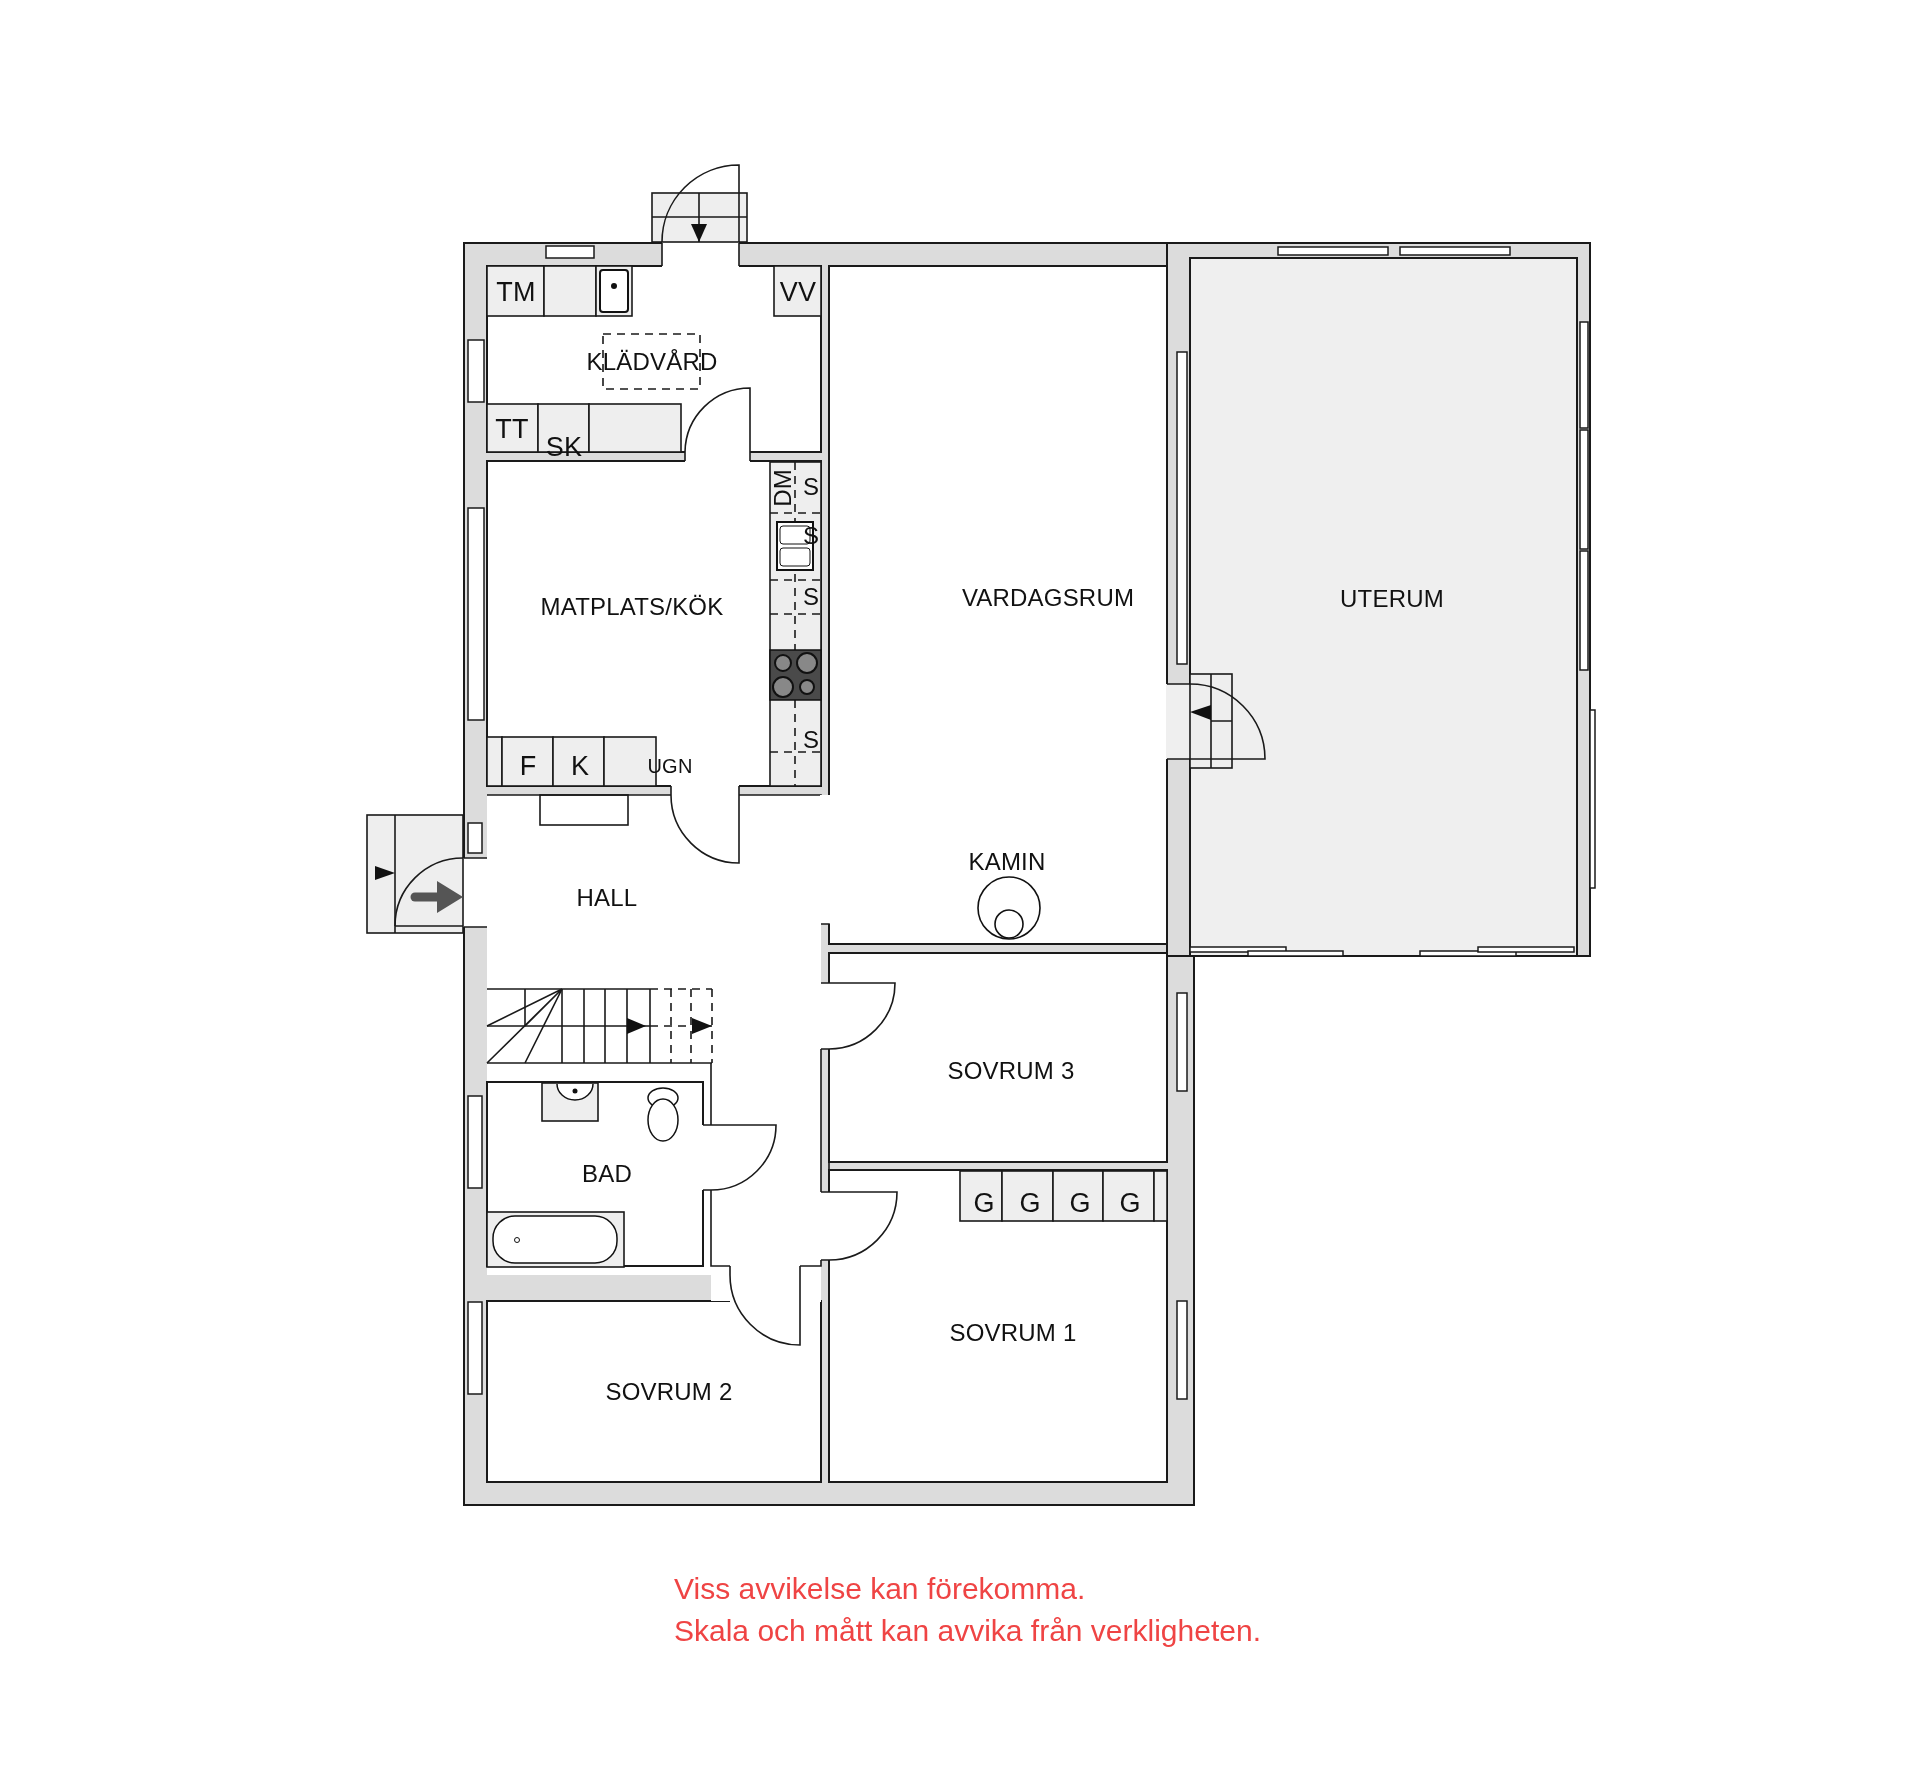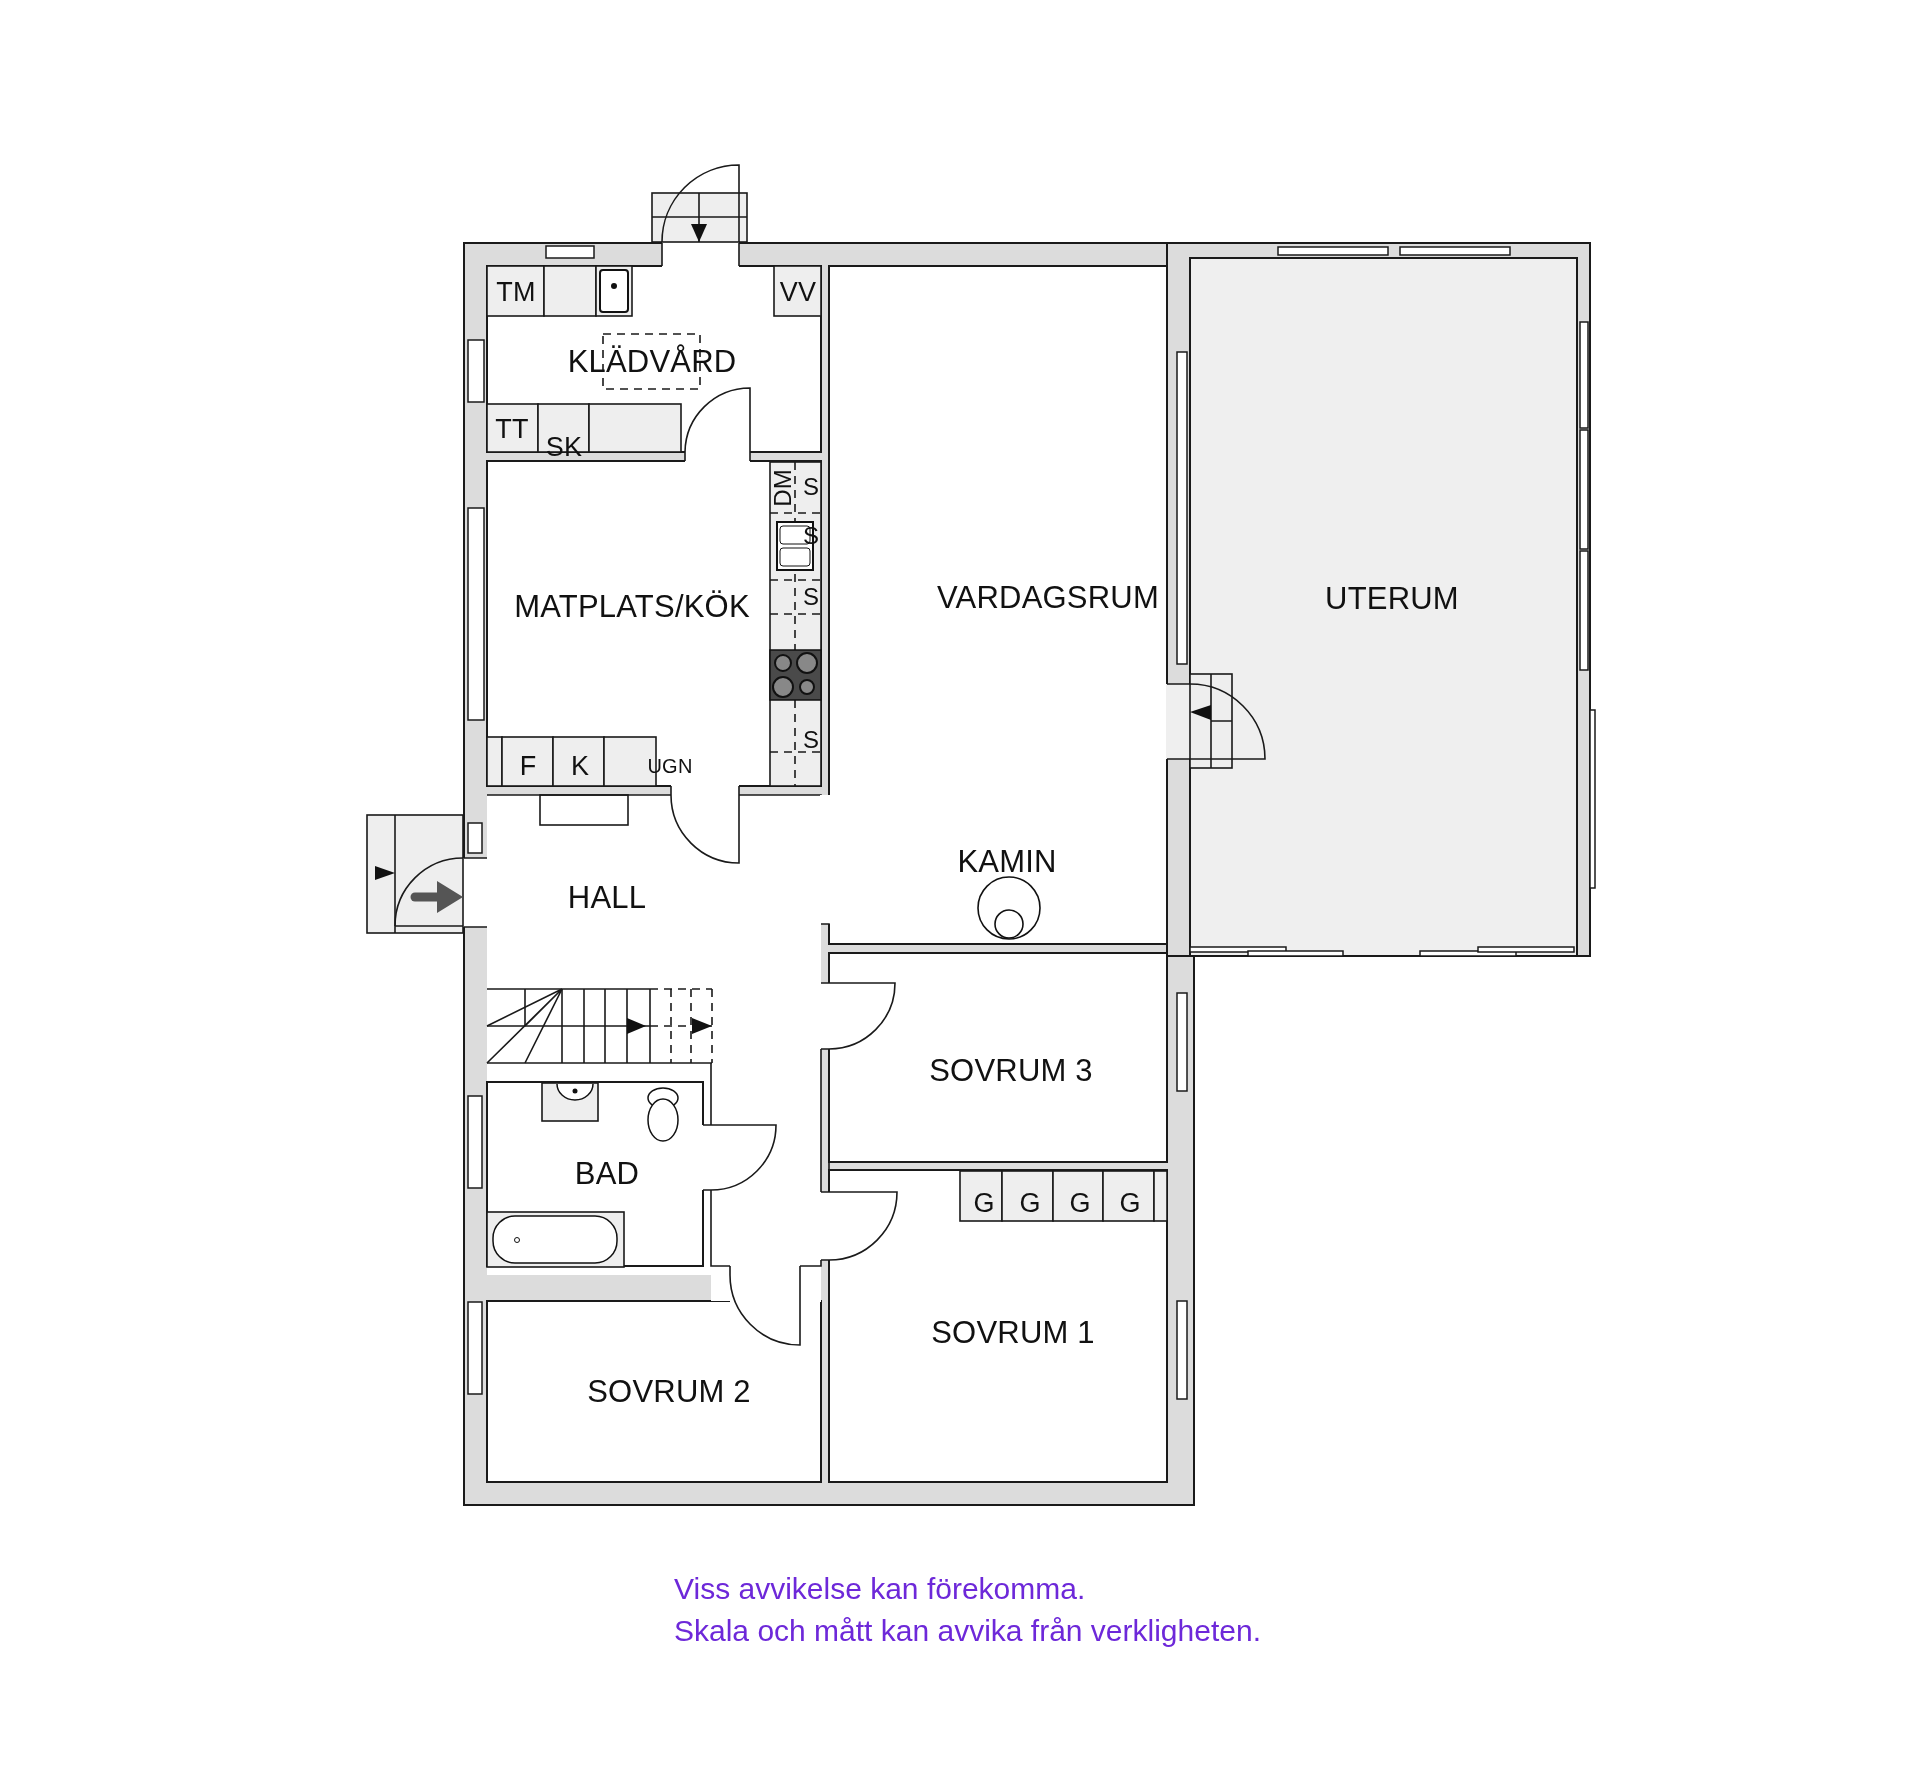--- a/index.html
+++ b/index.html
@@ -7,24 +7,24 @@
          font-family: "Liberation Sans", sans-serif; }
   #plan { position: absolute; left: 0; top: 0; width: 1920px; height: 1787px; }
   .wall { fill: #dcdcdc; stroke: #1a1a1a; stroke-width: 2; }
   .room { fill: #ffffff; stroke: #1a1a1a; stroke-width: 2; }
   .room-shaded { fill: #efefef; stroke: #1a1a1a; stroke-width: 2; }
   .fixture { fill: #eeeeee; stroke: #1a1a1a; stroke-width: 1.6; }
   .line { fill: none; stroke: #1a1a1a; stroke-width: 1.6; }
   .dash { fill: none; stroke: #1a1a1a; stroke-width: 1.6; stroke-dasharray: 8 6; }
   .win { fill: #ffffff; stroke: #1a1a1a; stroke-width: 1.5; }
   .lbl { position: absolute; transform: translate(-50%, -50%); white-space: nowrap;
-         color: #111; font-size: 31px; letter-spacing: 0.2px; }
+         color: #111; font-size: 24px; letter-spacing: 0.2px; }
   .small { font-size: 27px; }
   .tiny { font-size: 20px; margin-left: 40px; }
-  .note { position: absolute; left: 674px; font-size: 30px; color: #6d28d9; white-space: nowrap; }
+  .note { position: absolute; left: 674px; font-size: 30px; color: #ef4444; white-space: nowrap; }
 </style>
 </head>
 <body>
 
 <svg id="plan" viewBox="0 0 1920 1787" xmlns="http://www.w3.org/2000/svg">
 
   <rect class="wall" x="464" y="243" width="730" height="1262"></rect>
 
   <rect class="wall" x="1167" y="243" width="423" height="713"></rect>
   <rect class="room-shaded" x="1190" y="258" width="387" height="698"></rect>

